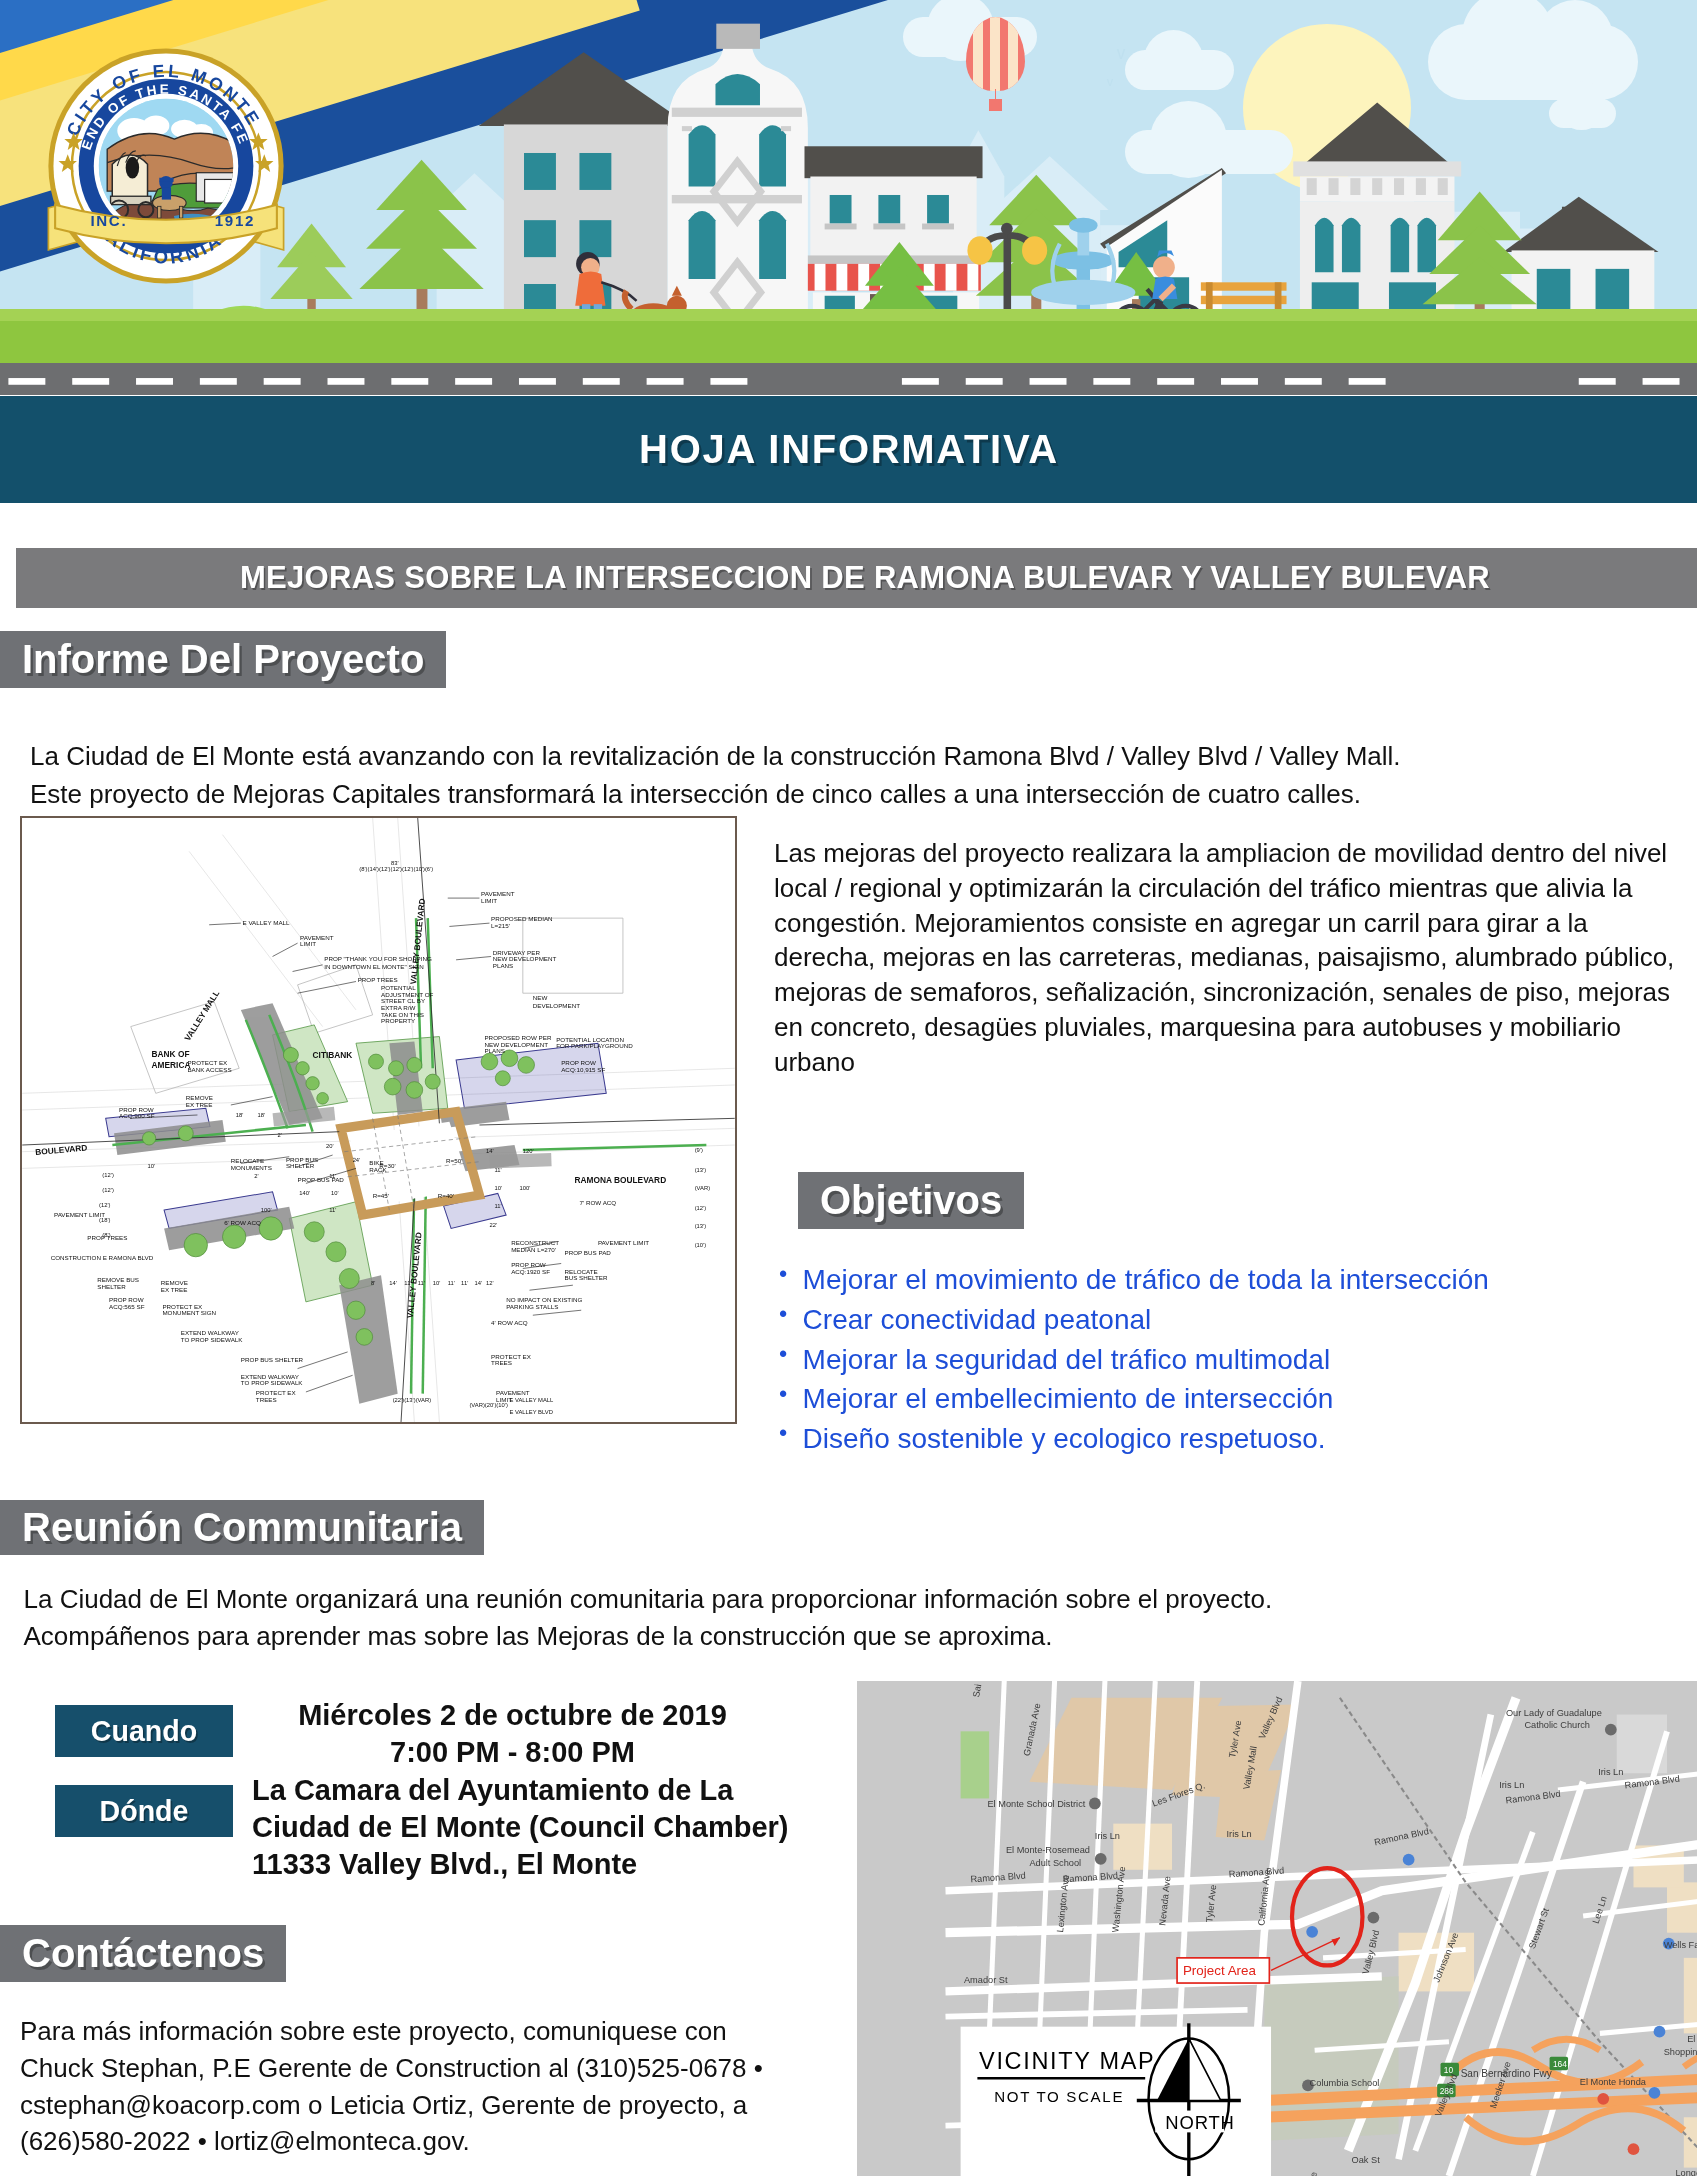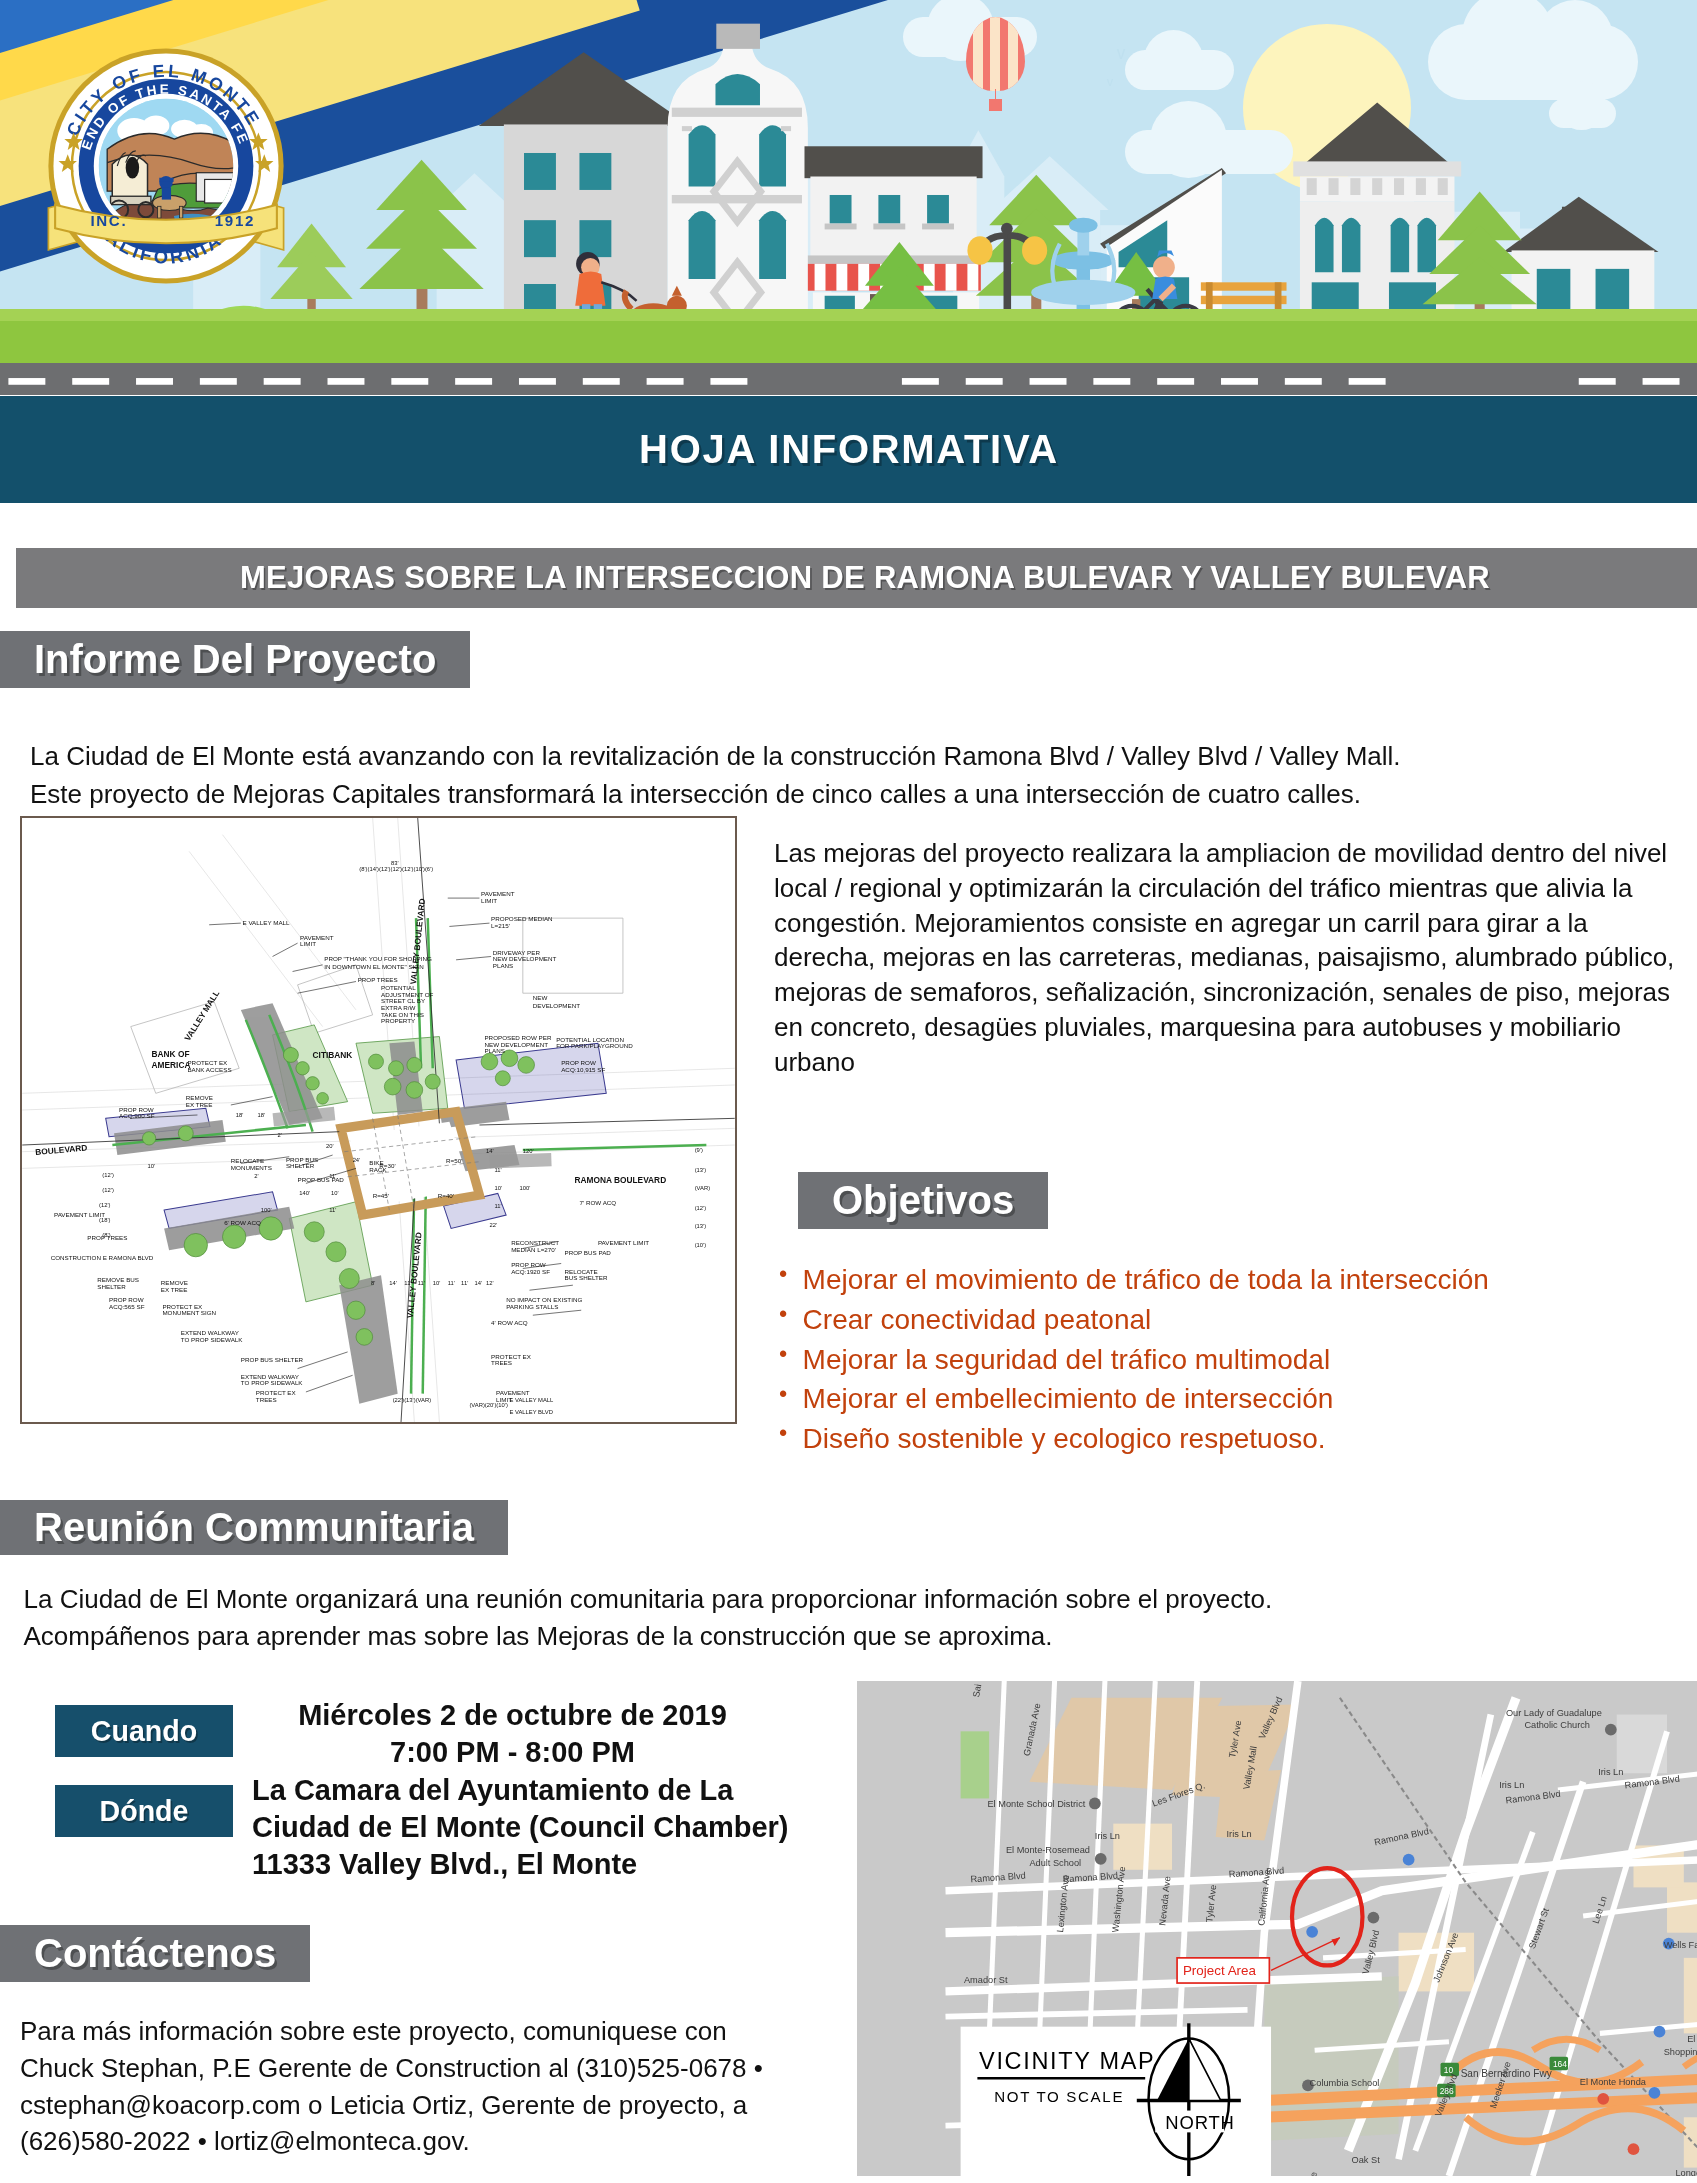--- a/index.html
+++ b/index.html
@@ -64,35 +64,35 @@
      background:#13506b; display:flex; align-items:center; justify-content:center; }
   .titlebar h1 { color:#fff; font-size:40px; font-weight:bold; letter-spacing:1.7px;
      text-shadow: 2.5px 2.5px 0 rgba(0,0,0,.28); font-family:"Liberation Sans", sans-serif; }
   .subbar { position:absolute; left:16px; top:504px; width:1698px; height:60px;
      background:#7a7a7c; display:flex; align-items:center; justify-content:center;margin-top:44px; }
   .subbar h2 { color:#fff; font-size:31px; font-weight:bold; letter-spacing:0.3px;
      text-shadow: 1.7px 1.7px 0 rgba(0,0,0,.32); }
 
   
   .sechead { position:absolute; background:#6f7175; display:flex; align-items:center;
-     padding:0 34px; }
+     padding:0 22px; }
   .sechead span { color:#fff; font-size:40px; font-weight:bold;
      text-shadow: 2.5px 2.5px 0 rgba(0,0,0,.3); white-space:nowrap; }
 
   
   .body-txt { position:absolute; font-size:26px; line-height:1.34; color:#111;
      font-family:"Liberation Sans", sans-serif; }
 
   
   .plan { position:absolute; left:20px; top:816px; width:717px; height:608px;
      background:#fff; border:2.5px solid #6b5a4e; overflow:hidden; }
 
   
   .objlist { position:absolute; left:774px; top:1260px; width:915px;
-     font-size:28px; line-height:1.42; color:#c2410c; }
+     font-size:28px; line-height:1.42; color:#1d4ed8; }
   .objlist li { list-style:none; position:relative; padding-left:28.6px; }
   .objlist li:before { content:"\2022"; position:absolute; left:5px; top:-1.7px; font-size:23.5px; }
 
   
   .tagbox { position:absolute; background:#164f6b; display:flex; align-items:center;
      justify-content:center; }
   .tagbox span { color:#fff; font-weight:bold; font-size:28.6px;
      text-shadow:1.7px 1.7px 0 rgba(0,0,0,.3); }
   .meet-txt { position:absolute; font-weight:bold; font-size:29px; line-height:1.24; color:#111; }
 

